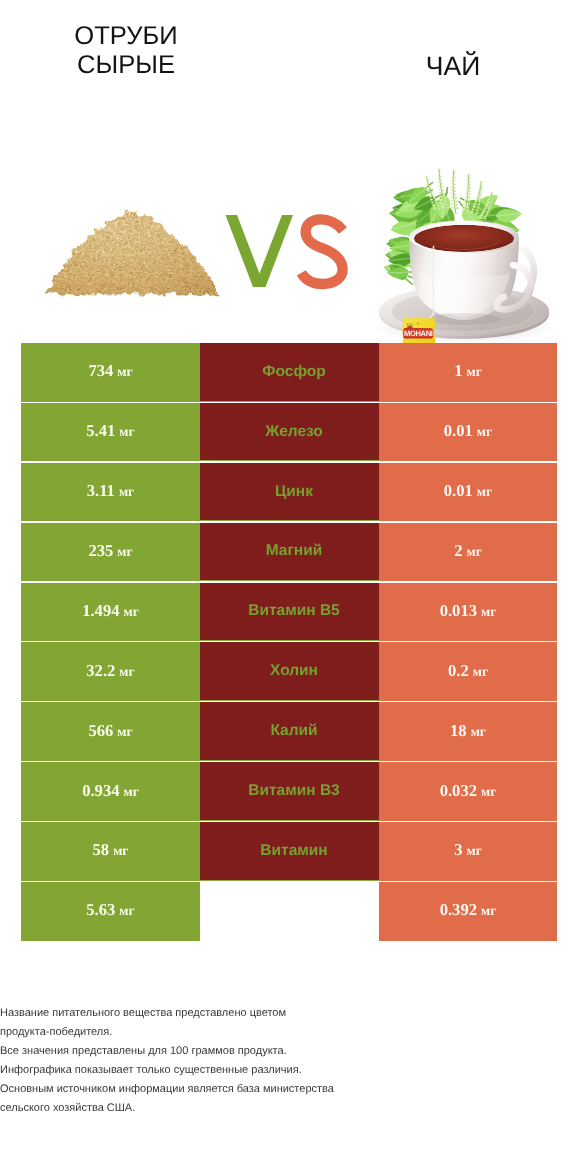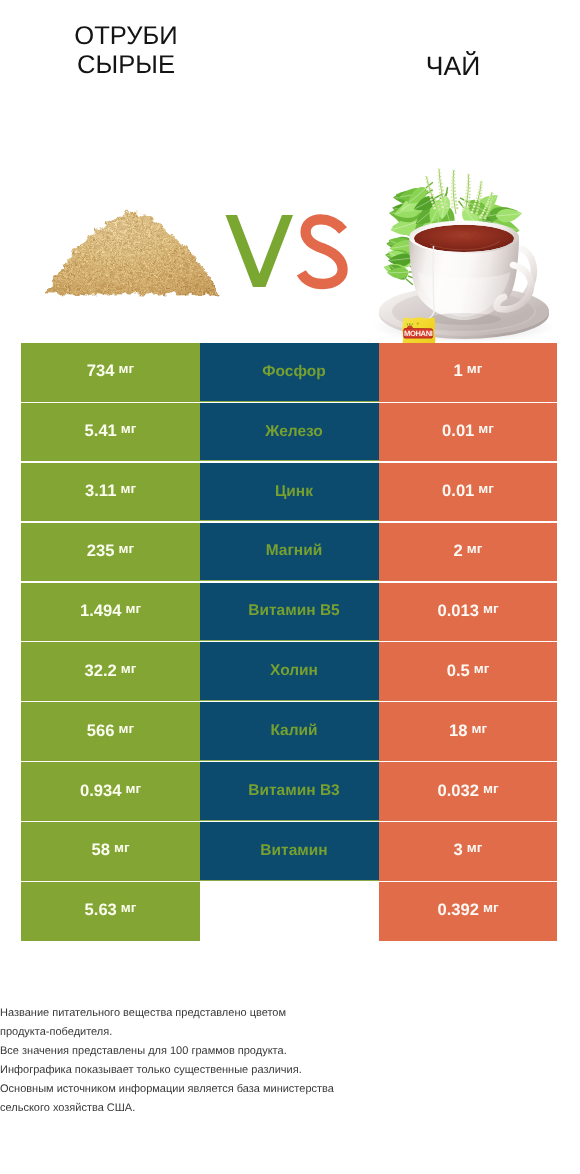--- a/index.html
+++ b/index.html
@@ -14,23 +14,23 @@
   .ln{display:block;}
 
   
   .hero{position:absolute;left:0;top:0;width:580px;height:340px;margin-top:36px;}
   .heroSvg{position:absolute;left:0;top:0;width:580px;height:340px;}
 
   
   .table{position:absolute;left:0;top:343px;width:580px;}
   .row{position:relative;height:59.9px;}
   .cell{position:absolute;top:0;height:58.6px;display:flex;align-items:center;justify-content:center;}
-  .inner{display:flex;align-items:flex-start;position:relative;top:-1.5px;}
+  .inner{display:flex;align-items:flex-end;position:relative;top:-1.5px;font-family:Liberation Serif, serif;}
   .left{left:21px;width:179px;background:#82a533;color:#fbfdef;}
-  .mid{left:200px;width:188px;background:#0c4a6e;border-bottom:1px solid #8aa843;height:58.6px;box-sizing:border-box;}
+  .mid{left:200px;width:188px;background:#7f1d1d;border-bottom:1px solid #8aa843;height:58.6px;box-sizing:border-box;}
   .right{left:379px;width:178px;background:#e06c4a;color:#fdf8f3;}
   .num{font-size:16.6px;font-weight:700;line-height:17px;}
   .unit{font-size:13.5px;font-weight:700;margin-left:4px;line-height:14px;}
   .label{font-size:15.5px;font-weight:700;color:#76a02f;}
 
   
   .footer{position:absolute;left:0;top:1004px;width:492px;text-align:left;color:#383838;font-size:11px;line-height:19px;font-weight:400;}
 </style>
 </head>
 <body>
@@ -570,21 +570,21 @@
           <span class="inner">
             <span class="num">32.2</span>
             <span class="unit">мг</span>
           </span>
         </div>
         <div class="cell mid">
           <span class="label">Холин</span>
         </div>
         <div class="cell right">
           <span class="inner">
-            <span class="num">0.5</span>
+            <span class="num">0.2</span>
             <span class="unit">мг</span>
           </span>
         </div>
       </div>
       <div class="row">
         <div class="cell left">
           <span class="inner">
             <span class="num">566</span>
             <span class="unit">мг</span>
           </span>

